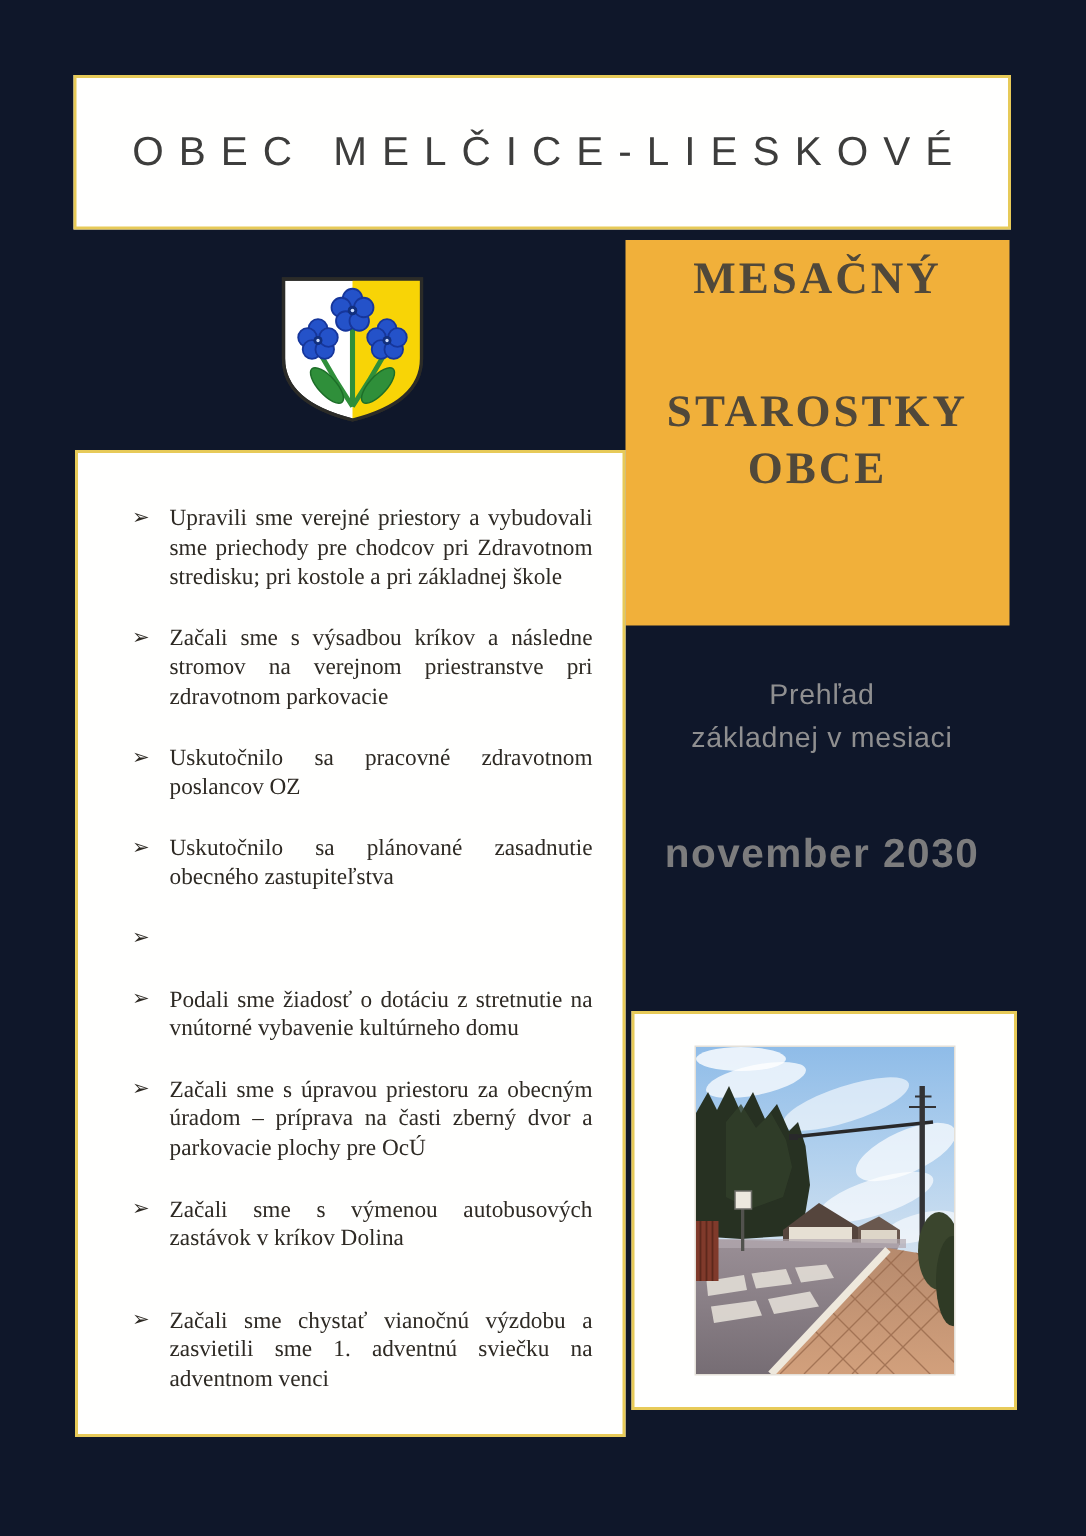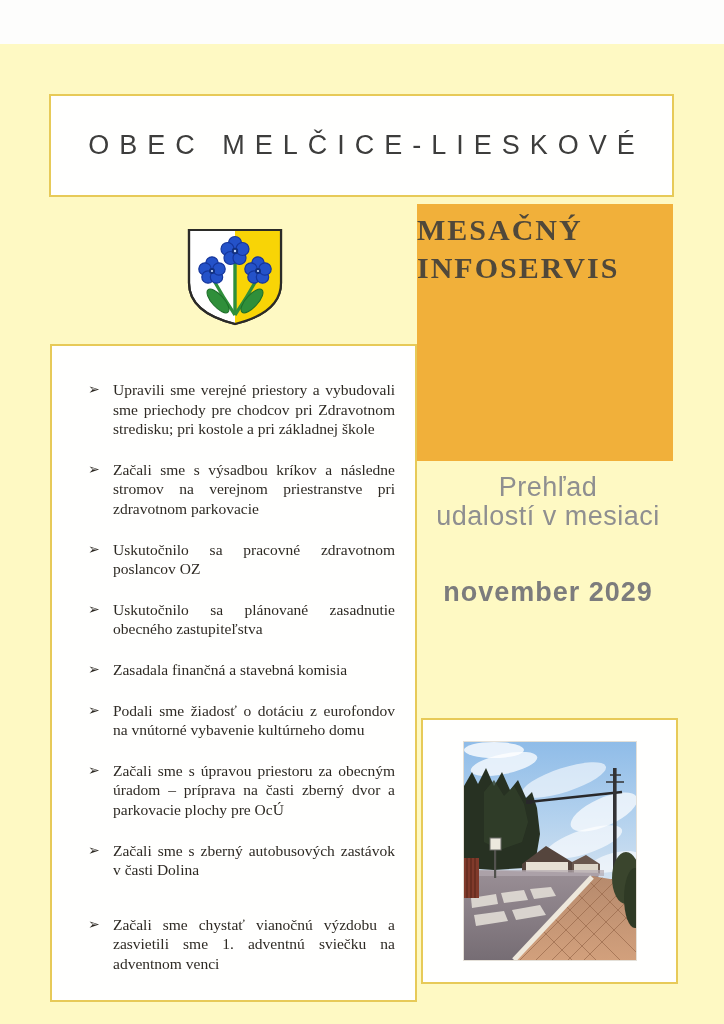--- a/index.html
+++ b/index.html
@@ -1,40 +1,40 @@
 <!DOCTYPE html>
 <html><head>
 <meta charset="utf-8">
 <style>
   html,body{margin:0;padding:0;}
   body{
     width:724px;height:1024px;position:relative;background:#fdfdfc;
     font-family:"Liberation Serif", serif;overflow:hidden;
   }
-  .page{position:absolute;inset:0;background:#fef9c3;margin-top:44px;}
+  .page{position:absolute;inset:0;background:#0f172a;}
 
   
   .header-box{
     position:absolute;left:49px;top:50px;width:621px;height:99px;
     border:2px solid #e7ca58;background:#fffffe;
     display:flex;align-items:center;justify-content:center;
   }
   .page-title{
     font-family:"Liberation Sans", sans-serif;
     font-size:27px;letter-spacing:10px;color:#3d3d3c;font-weight:400;
     white-space:nowrap;padding-left:10px;
   }
 
   
   .coat{position:absolute;left:186px;top:183px;width:98px;height:101px;}
 
   
   .masthead{
     position:absolute;left:417px;top:160px;width:256px;height:257px;
-    background:#f1b03a;
+    background:#f1b03a;text-align:center;
     font-family:"Liberation Serif", serif;font-weight:bold;color:#50483a;
   }
   .m-group1{padding-top:7px;}
   .m-group2{margin-top:51px;}
   .m-line{font-size:30px;line-height:38px;letter-spacing:2px;}
 
   
   .events-box{
     position:absolute;left:50px;top:300px;width:367px;height:658px;
     border:2px solid #e7ca58;box-sizing:border-box;background:#fffffe;
@@ -46,21 +46,21 @@
     text-align:justify;text-justify:inter-word;
   }
   .event .bullet{flex:0 0 14px;font-size:14px;line-height:19.6px;color:#2e2a24;}
   .event.gap{margin-top:35px;}
 
   
   .overview{
     position:absolute;left:418px;top:417px;width:260px;height:257px;
     text-align:center;font-family:"Liberation Sans", sans-serif;
   }
-  .overview-lines{padding-top:12px;font-size:27px;line-height:28.5px;
+  .overview-lines{padding-top:33px;font-size:19px;line-height:28.5px;
     color:#8f8f90;letter-spacing:0.5px;}
   .issue-date{margin-top:47px;font-size:27px;font-weight:bold;
     color:#7c7c7d;letter-spacing:1px;}
 
   
   .photo-box{
     position:absolute;left:421px;top:674px;width:257px;height:266px;
     border:2px solid #e7ca58;box-sizing:border-box;background:#fffffe;
     display:flex;align-items:center;justify-content:center;
   }
@@ -117,21 +117,24 @@
       <circle cx="26" cy="44" r="3" fill="#12307f"></circle>
         <circle cx="26" cy="44" r="1.1" fill="#cfe0ff"></circle>
       <circle cx="72" cy="44" r="3" fill="#12307f"></circle>
         <circle cx="72" cy="44" r="1.1" fill="#cfe0ff"></circle>
     </svg>
   </div>
 
   <div class="masthead">
     <div class="m-group1">
       <div class="m-line">MESAČNÝ</div>
-      <div class="m-line">INFOSERVIS</div>
+    </div>
+    <div class="m-group2">
+      <div class="m-line">STAROSTKY</div>
+      <div class="m-line">OBCE</div>
     </div>
   </div>
 
   <div class="events-box">
     <ul class="events">
       <li class="event">
         <span class="bullet">➢</span>
         <span class="event-text">Upravili sme verejné priestory a vybudovali sme priechody pre chodcov pri Zdravotnom stredisku; pri kostole a pri základnej škole</span>
       </li>
       <li class="event">
@@ -141,47 +144,46 @@
       <li class="event">
         <span class="bullet">➢</span>
         <span class="event-text">Uskutočnilo sa pracovné zdravotnom poslancov OZ</span>
       </li>
       <li class="event">
         <span class="bullet">➢</span>
         <span class="event-text">Uskutočnilo sa plánované zasadnutie obecného zastupiteľstva</span>
       </li>
       <li class="event">
         <span class="bullet">➢</span>
-        <span class="event-text">Zasadala finančná a stavebná komisia</span>
-      </li>
-      <li class="event">
-        <span class="bullet">➢</span>
-        <span class="event-text">Podali sme žiadosť o dotáciu z eurofondov na vnútorné vybavenie kultúrneho domu</span>
+      </li>
+      <li class="event">
+        <span class="bullet">➢</span>
+        <span class="event-text">Podali sme žiadosť o dotáciu z stretnutie na vnútorné vybavenie kultúrneho domu</span>
       </li>
       <li class="event">
         <span class="bullet">➢</span>
         <span class="event-text">Začali sme s úpravou priestoru za obecným úradom – príprava na časti zberný dvor a parkovacie plochy pre OcÚ</span>
       </li>
       <li class="event">
         <span class="bullet">➢</span>
-        <span class="event-text">Začali sme s zberný autobusových zastávok v časti Dolina</span>
+        <span class="event-text">Začali sme s výmenou autobusových zastávok v kríkov Dolina</span>
       </li>
       <li class="event gap">
         <span class="bullet">➢</span>
         <span class="event-text">Začali sme chystať vianočnú výzdobu a zasvietili sme 1. adventnú sviečku na adventnom venci</span>
       </li>
     </ul>
   </div>
 
   <div class="overview">
     <div class="overview-lines">
       <div>Prehľad</div>
-      <div>udalostí v mesiaci</div>
+      <div>základnej v mesiaci</div>
     </div>
-    <div class="issue-date">november 2029</div>
+    <div class="issue-date">november 2030</div>
   </div>
 
   <div class="photo-box">
     <svg class="photo-frame" width="172" height="218" viewBox="0 0 172 218">
       <defs>
         <linearGradient id="sky" x1="0" y1="0" x2="0" y2="1">
           <stop offset="0" stop-color="#8fbce8"></stop>
           <stop offset="0.55" stop-color="#b4d2ee"></stop>
           <stop offset="1" stop-color="#d3e2f0"></stop>
         </linearGradient>

